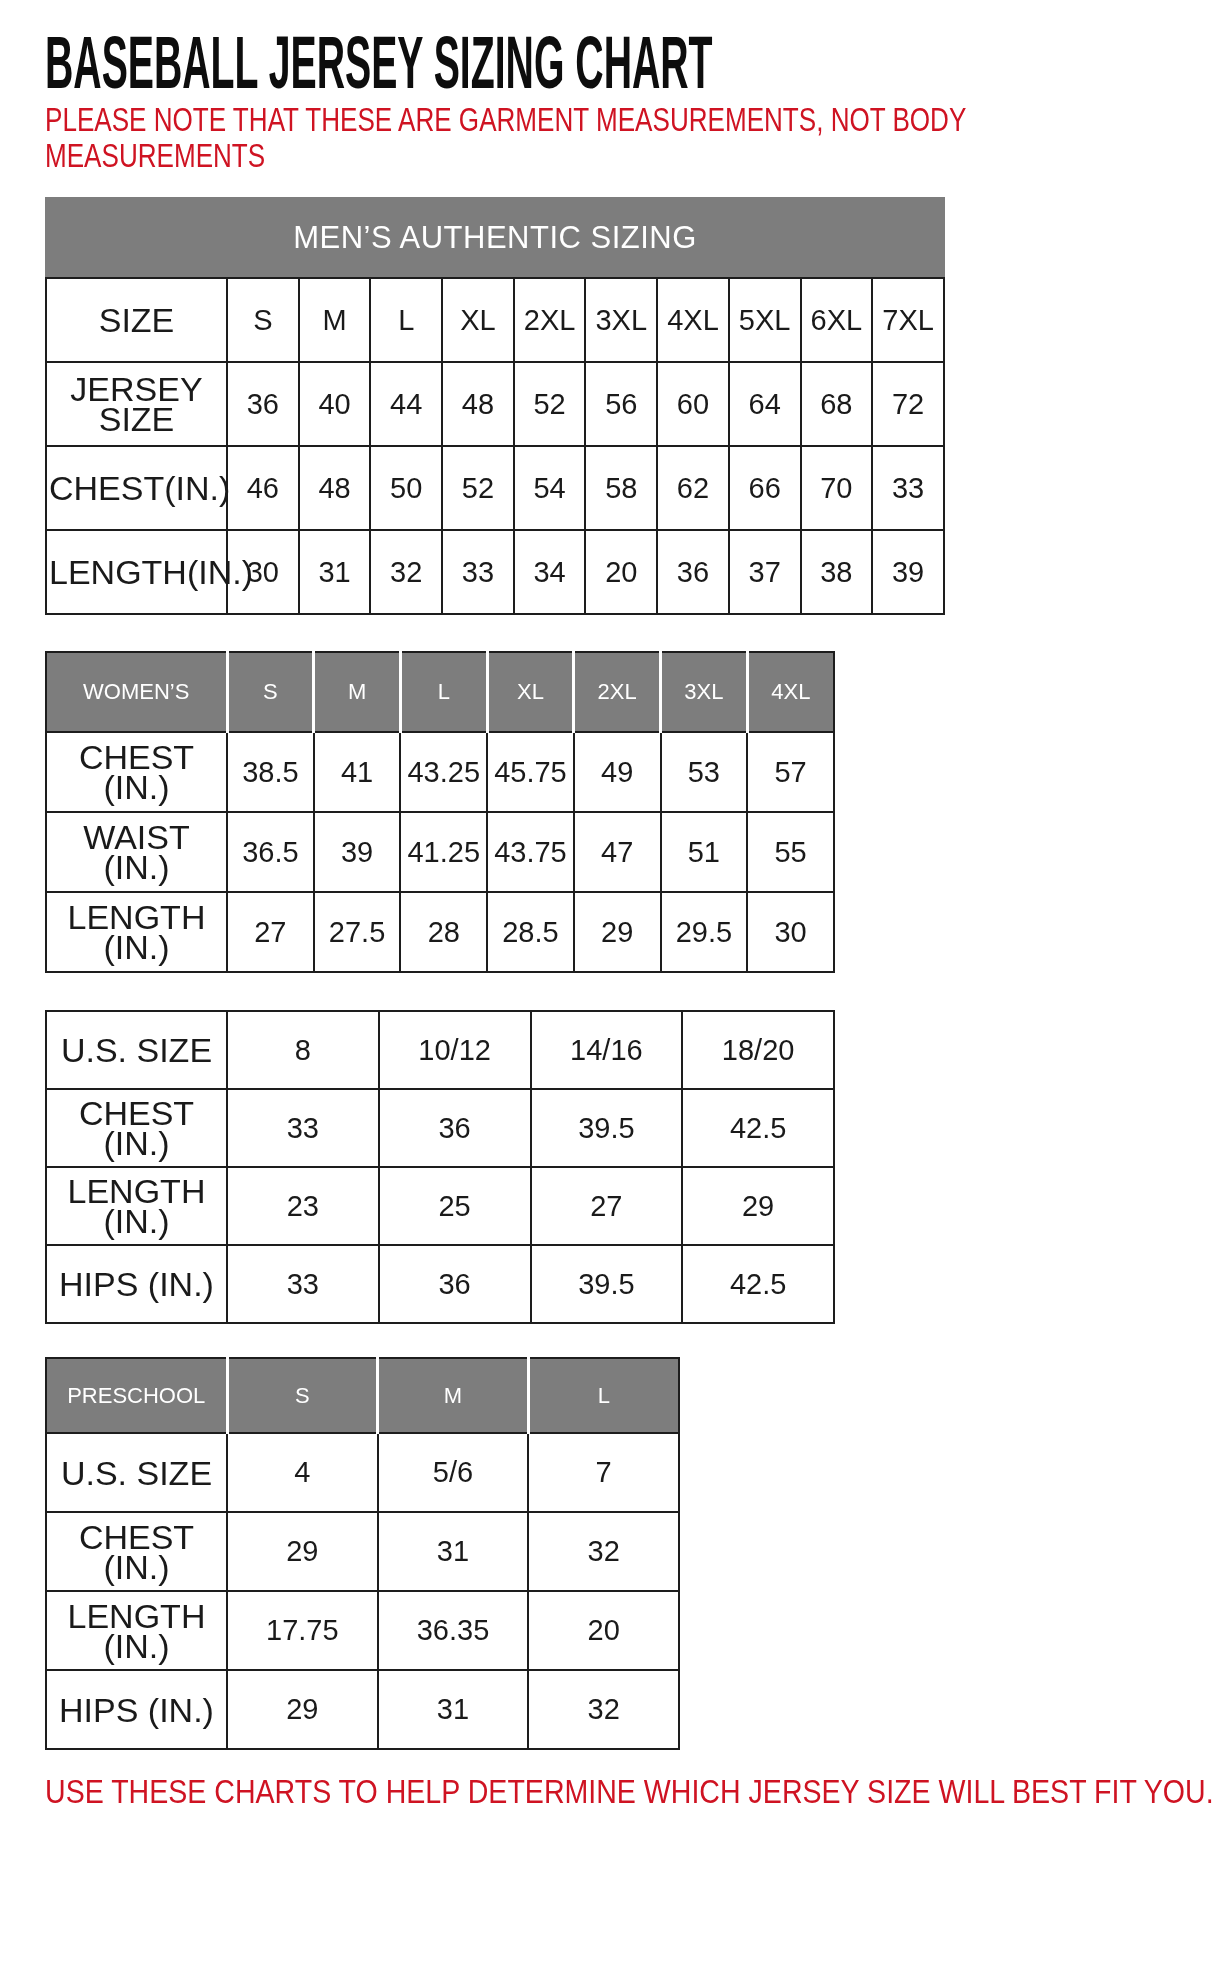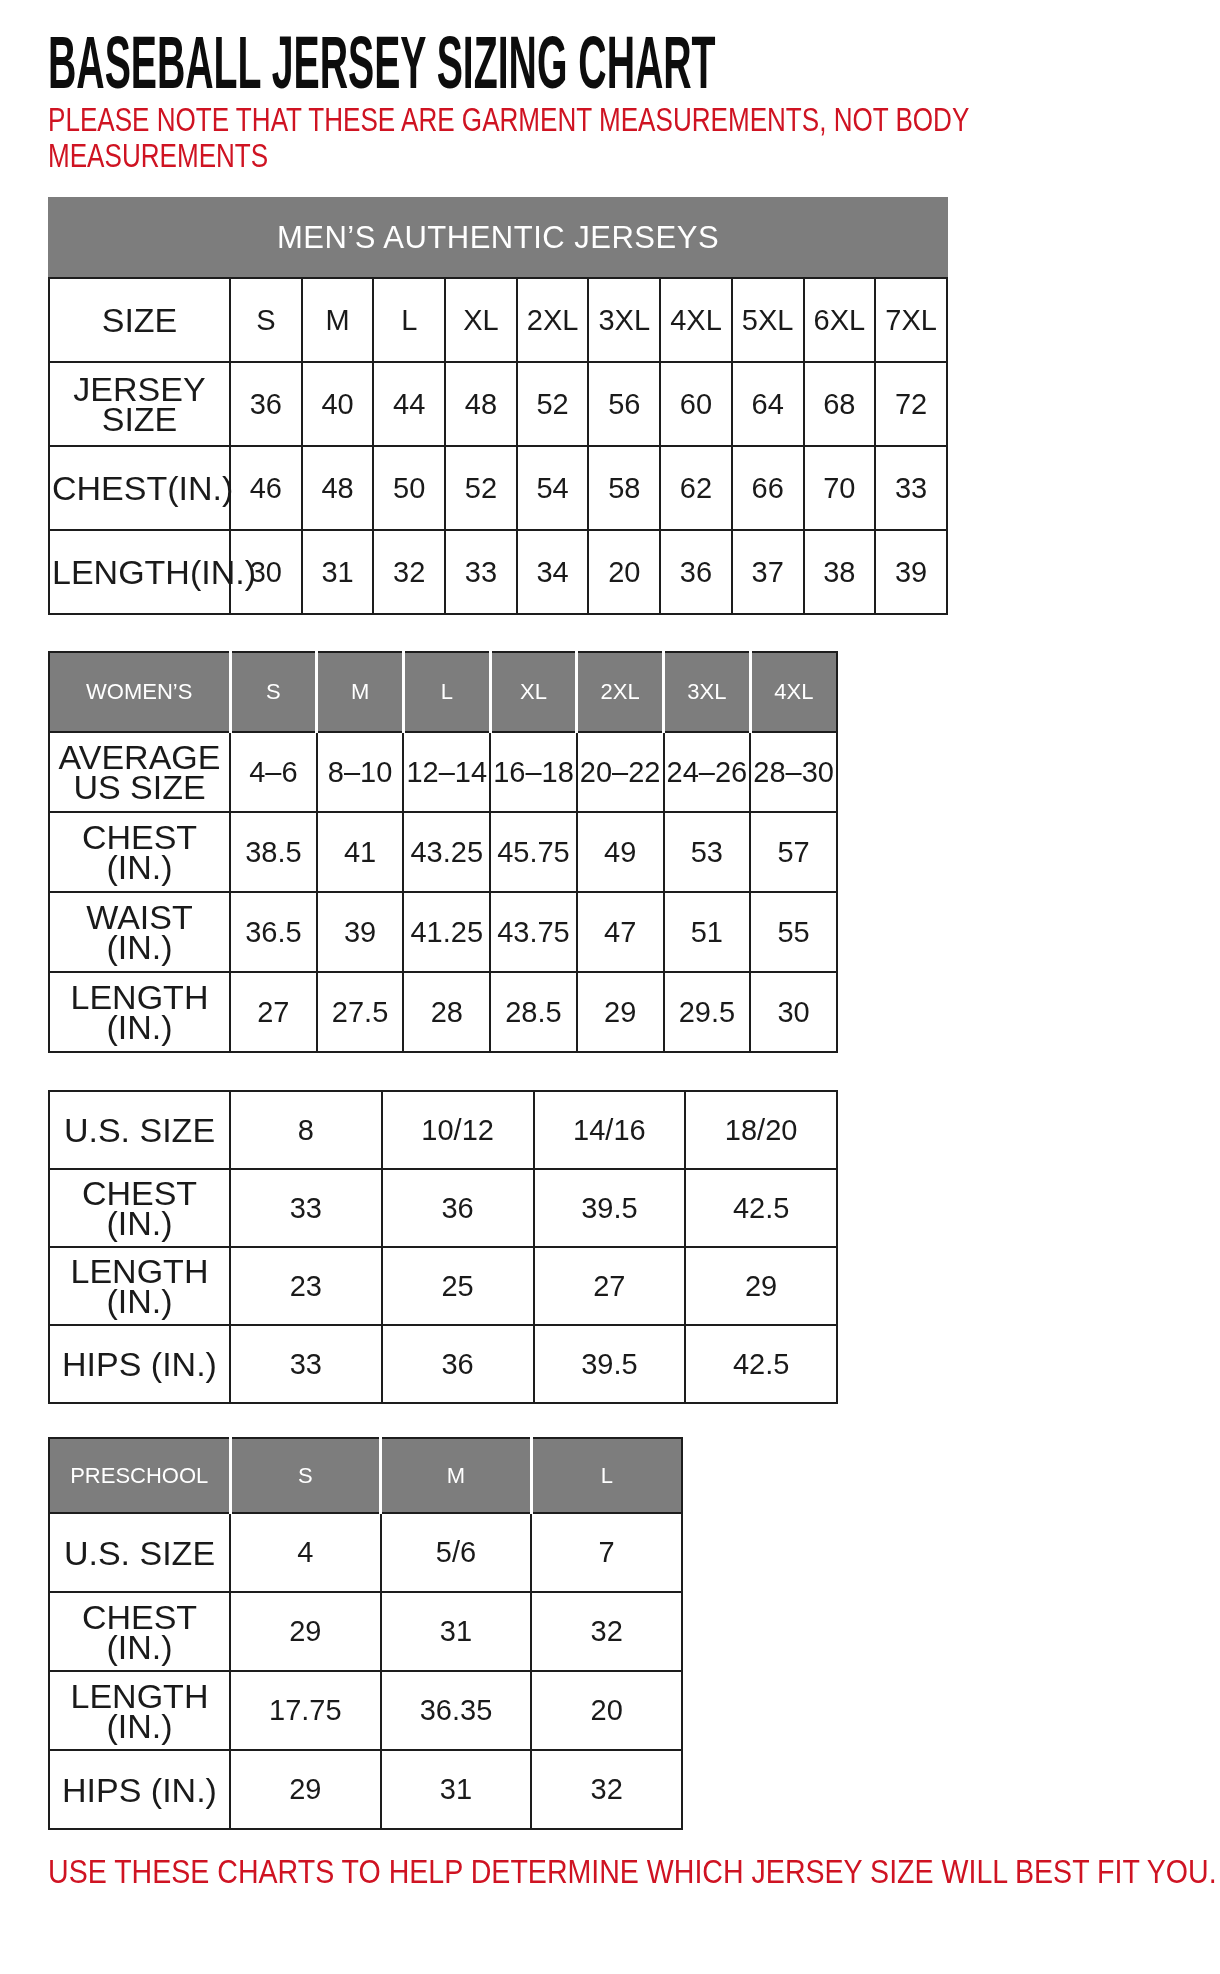--- a/index.html
+++ b/index.html
@@ -8,21 +8,21 @@
     --header-text:#ffffff;
     --border:#1d1d1d;
     --text:#1a1a1a;
   }
   html,body{margin:0;padding:0;background:#ffffff;}
   body{
     width:1220px;height:1974px;overflow:hidden;
     font-family:"Liberation Sans","DejaVu Sans",sans-serif;
     color:var(--text);
   }
-  .wrap{padding:26px 0 0 32px;margin-left:16px;}
+  .wrap{padding:26px 0 0 45px;}
   .title{
     margin:0;font-size:74px;line-height:74px;font-weight:bold;
     white-space:nowrap;color:#0d0d0d;
     transform:scaleX(0.53);transform-origin:0 50%;
   }
   .note{
     margin:2px 0 23px 0;font-size:33px;line-height:36px;
     color:var(--accent-red);
     transform:scaleX(0.79);transform-origin:0 0;white-space:nowrap;
   }
@@ -71,21 +71,21 @@
           <col>
           <col>
           <col>
           <col>
           <col>
           <col>
           <col>
         </colgroup>
         <tbody>
           <tr>
-            <th colspan="11" class="merged">MEN’S AUTHENTIC JERSEYS</th>
+            <th colspan="11" class="merged">MEN’S AUTHENTIC SIZING</th>
           </tr>
           <tr>
             <td class="label">SIZE</td>
             <td>S</td>
             <td>M</td>
             <td>L</td>
             <td>XL</td>
             <td>2XL</td>
             <td>3XL</td>
             <td>4XL</td>
@@ -150,30 +150,20 @@
             <th>WOMEN’S</th>
             <th>S</th>
             <th>M</th>
             <th>L</th>
             <th>XL</th>
             <th>2XL</th>
             <th>3XL</th>
             <th>4XL</th>
           </tr>
           <tr>
-            <td class="label">AVERAGE US SIZE</td>
-            <td>4–6</td>
-            <td>8–10</td>
-            <td>12–14</td>
-            <td>16–18</td>
-            <td>20–22</td>
-            <td>24–26</td>
-            <td>28–30</td>
-          </tr>
-          <tr>
             <td class="label">CHEST (IN.)</td>
             <td>38.5</td>
             <td>41</td>
             <td>43.25</td>
             <td>45.75</td>
             <td>49</td>
             <td>53</td>
             <td>57</td>
           </tr>
           <tr>

